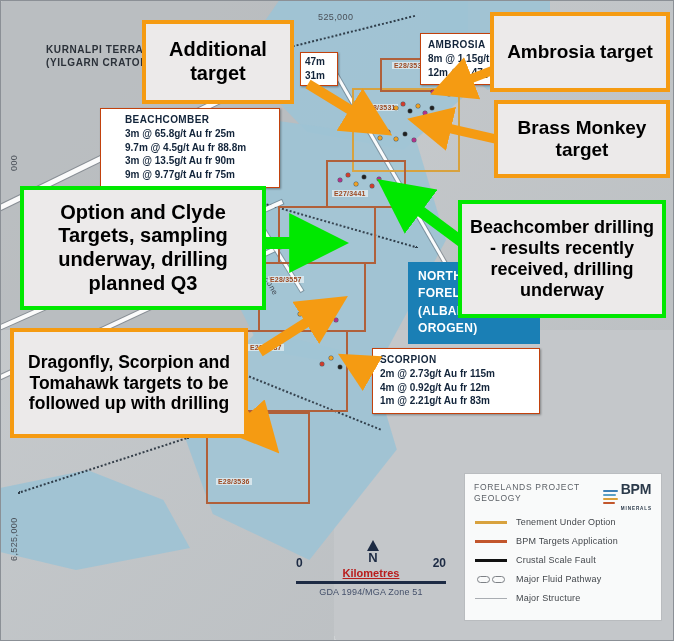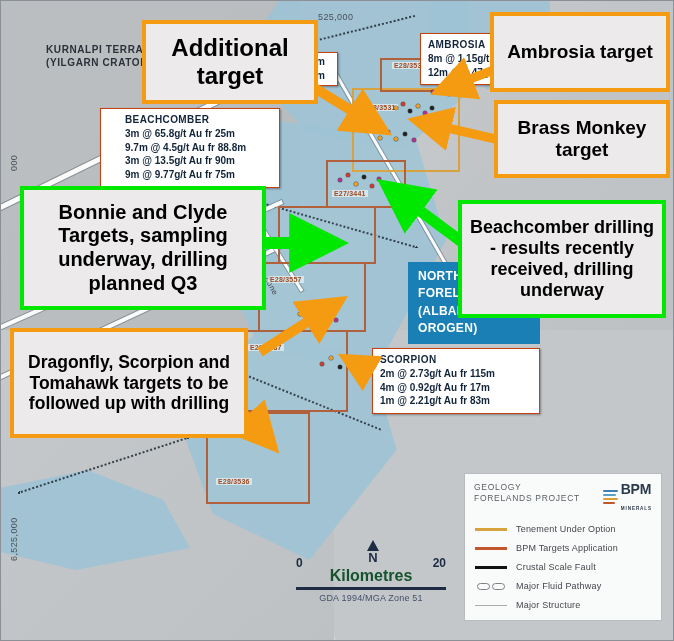--- a/index.html
+++ b/index.html
@@ -157,21 +157,21 @@
     position: absolute;
     left: 464px; top: 473px; width: 198px; height: 148px;
     background: rgba(255,255,255,.90);
     border: 1px solid #b9bcbf;
     padding: 8px 9px;
   }
   .legend-head {
     font-size: 8.5px; color: #5a5f65; letter-spacing: .7px;
     line-height: 1.35; font-weight: normal;
   }
-  .legend-rows { margin-top: 15px; }
+  .legend-rows { margin-top: 8px; }
   .lrow { display: flex; align-items: center; height: 19px; }
   .swatch { width: 34px; flex: 0 0 34px; display: flex; align-items: center; justify-content: center; }
   .lline { width: 32px; height: 3px; }
   .lbl { font-size: 9px; color: #43474c; margin-left: 8px; letter-spacing: .2px; }
   .fluid { display: flex; gap: 2px; align-items: center; }
   .fluid span {
     display: block; width: 13px; height: 7px;
     border: 1.4px solid #7d8186; border-radius: 7px;
   }
 
@@ -181,21 +181,21 @@
   .bpm-mark i { display: block; height: 2.6px; border-radius: 1px; }
   .bpm-text { line-height: 1; }
   .bpm-text .b1 { font-size: 14px; font-weight: bold; color: #2b3a4a; letter-spacing: -.3px; }
   .bpm-text .b2 { font-size: 4.6px; font-weight: bold; color: #2b3a4a; letter-spacing: .9px; }
 
   
   .scalewrap { position: absolute; left: 296px; top: 556px; width: 150px; text-align: center; }
   .scale-nums { position: relative; height: 13px; }
   .scale-nums .n0 { position: absolute; left: 0;  top: 0; font-size: 12px; color: #1d2b44; font-weight: bold; }
   .scale-nums .n1 { position: absolute; right: 0; top: 0; font-size: 12px; color: #1d2b44; font-weight: bold; }
-  .scale-word { font-size: 16px; color: #14532d; font-weight: bold; margin-top: -2px; }
+  .scale-word { font-size: 11px; color: #b91c1c; font-weight: bold; margin-top: -2px; text-decoration: underline; }
   .scale-bar { height: 3px; background: #1d2b44; margin-top: 2px; }
   .datum { font-size: 9px; color: #44506a; margin-top: 3px; letter-spacing: .2px; }
   .north { position: absolute; left: 362px; top: 540px; text-align: center; width: 22px; }
   .north .tri {
     width: 0; height: 0; margin: 0 auto;
     border-left: 6px solid transparent; border-right: 6px solid transparent;
     border-bottom: 11px solid #1d2b44;
   }
   .north .nn { font-size: 13px; font-weight: bold; color: #1d2b44; line-height: 1.05; }
 
@@ -317,21 +317,21 @@
 
   <div class="info" style="left:420px; top:33px; width:126px;">
     <div class="ttl">AMBROSIA</div>
     <div class="row">8m @ 1.15g/t Au</div>
     <div class="row">12m @ 0.47g/t Au</div>
   </div>
 
   <div class="info" style="left:372px; top:348px; width:168px;">
     <div class="ttl">SCORPION</div>
     <div class="row">2m @ 2.73g/t Au fr 115m</div>
-    <div class="row">4m @ 0.92g/t Au fr 17m</div>
+    <div class="row">4m @ 0.92g/t Au fr 12m</div>
     <div class="row">1m @ 2.21g/t Au fr 83m</div>
   </div>
 
 
   <div class="info" style="left:300px; top:52px; width:38px; padding:2px 4px;">
     <div class="row">47m</div>
     <div class="row">31m</div>
   </div>
 
   <svg class="arrows" width="674" height="641" viewBox="0 0 674 641">
@@ -354,36 +354,36 @@
 
     <path d="M470,248 L400,196" stroke="#00e800" stroke-width="11" fill="none" marker-end="url(#ah-g)"></path>
 
     <path d="M260,352 L326,310" stroke="#f59b12" stroke-width="10" fill="none" marker-end="url(#ah-o)"></path>
 
     <path d="M228,396 L262,434" stroke="#f59b12" stroke-width="10" fill="none" marker-end="url(#ah-o)"></path>
 
     <path d="M370,372 L356,364" stroke="#f59b12" stroke-width="8" fill="none" marker-end="url(#ah-o)"></path>
   </svg>
 
-  <div class="callout orange" style="left:142px; top:20px; width:176px; height:84px; font-size:24px;">Additional target</div>
+  <div class="callout orange" style="left:142px; top:20px; width:152px; height:84px; font-size:20px;">Additional target</div>
 
   <div class="callout orange" style="left:494px; top:100px; width:176px; height:78px; font-size:19px;">Brass Monkey target</div>
 
   <div class="callout orange" style="left:490px; top:12px; width:180px; height:80px; font-size:19px;">Ambrosia target</div>
 
-  <div class="callout green" style="left:20px; top:186px; width:246px; height:124px; font-size:20px;">Bonnie and Clyde Targets, sampling underway, drilling planned Q3</div>
+  <div class="callout green" style="left:20px; top:186px; width:246px; height:124px; font-size:20px;">Option and Clyde Targets, sampling underway, drilling planned Q3</div>
 
   <div class="callout green" style="left:458px; top:200px; width:208px; height:118px; font-size:18px;">Beachcomber drilling - results recently received, drilling underway</div>
 
   <div class="callout orange" style="left:10px; top:328px; width:238px; height:110px; font-size:17.5px;">Dragonfly, Scorpion and Tomahawk targets to be followed up with drilling</div>
 
   <div class="legend">
     <div class="legend-head">
+      <div>FORELANDS PROJECT</div>
       <div>GEOLOGY</div>
-      <div>FORELANDS PROJECT</div>
     </div>
 
     <div class="bpm">
       <span class="bpm-mark">
         <i style="width:15px; background:#3d7fb5;"></i>
         <i style="width:13px; background:#5aa0c6;"></i>
         <i style="width:15px; background:#d9a03a;"></i>
         <i style="width:12px; background:#c2562c;"></i>
       </span>
       <span class="bpm-text">

